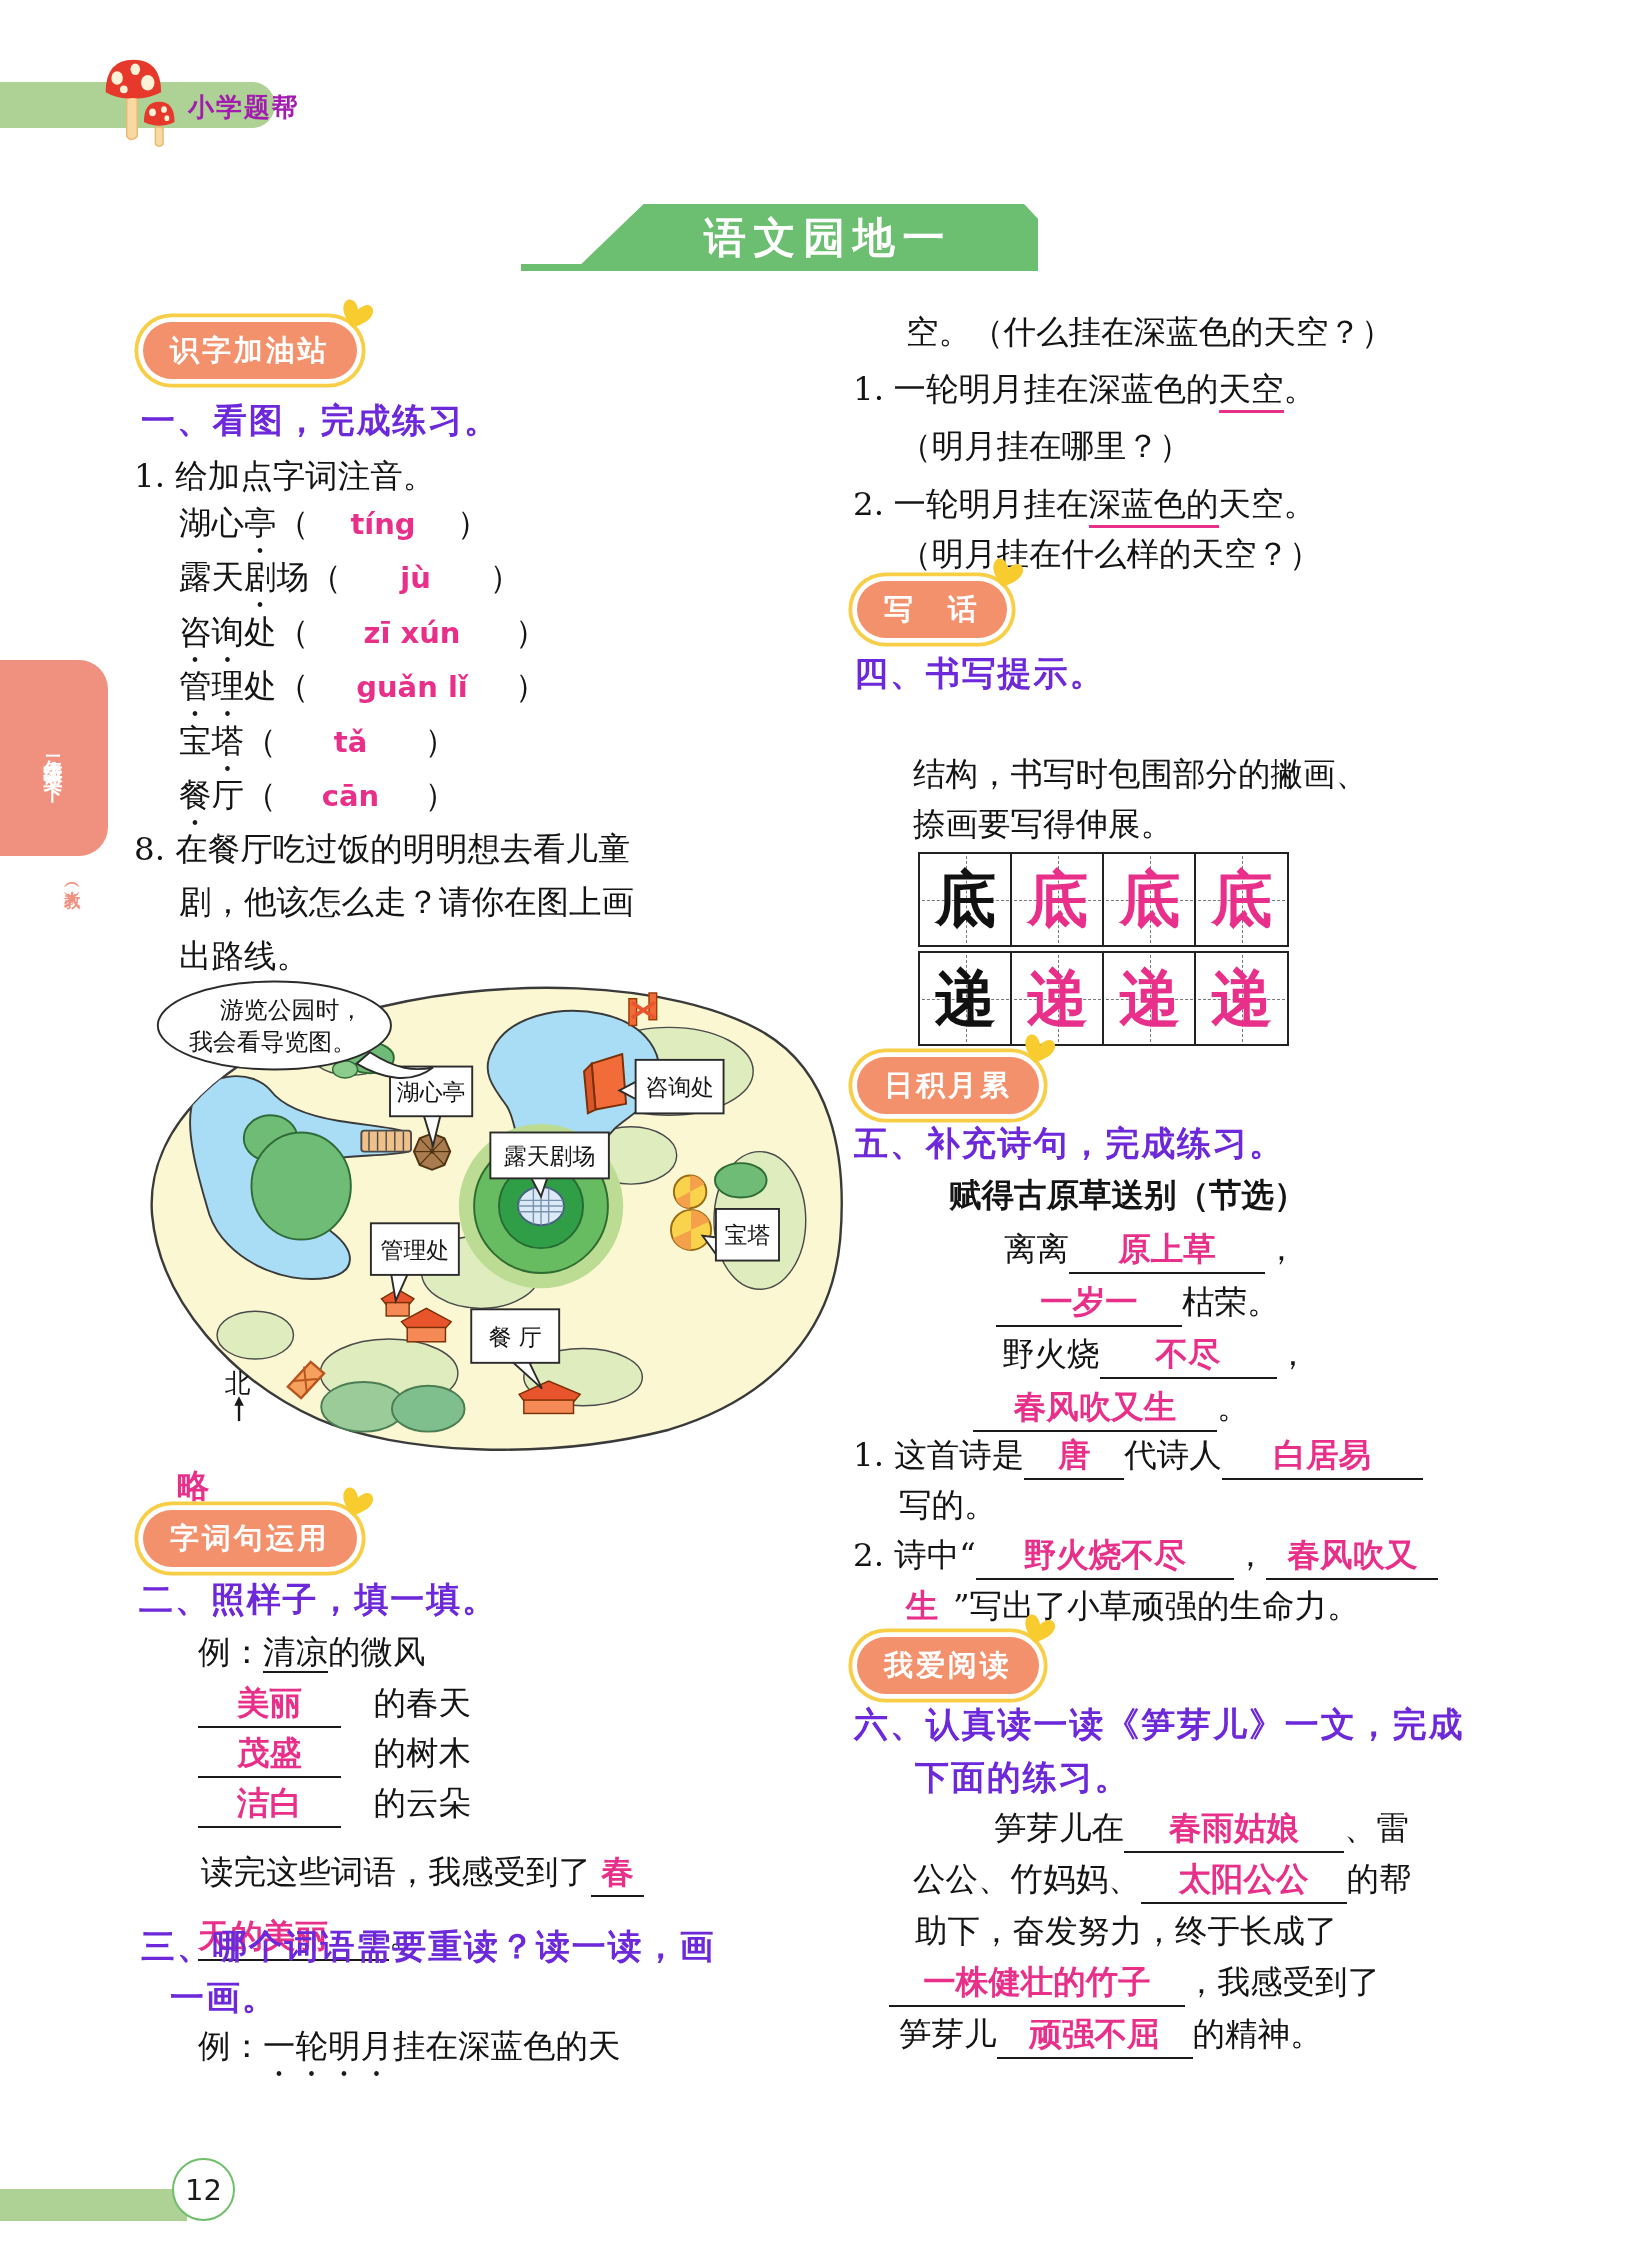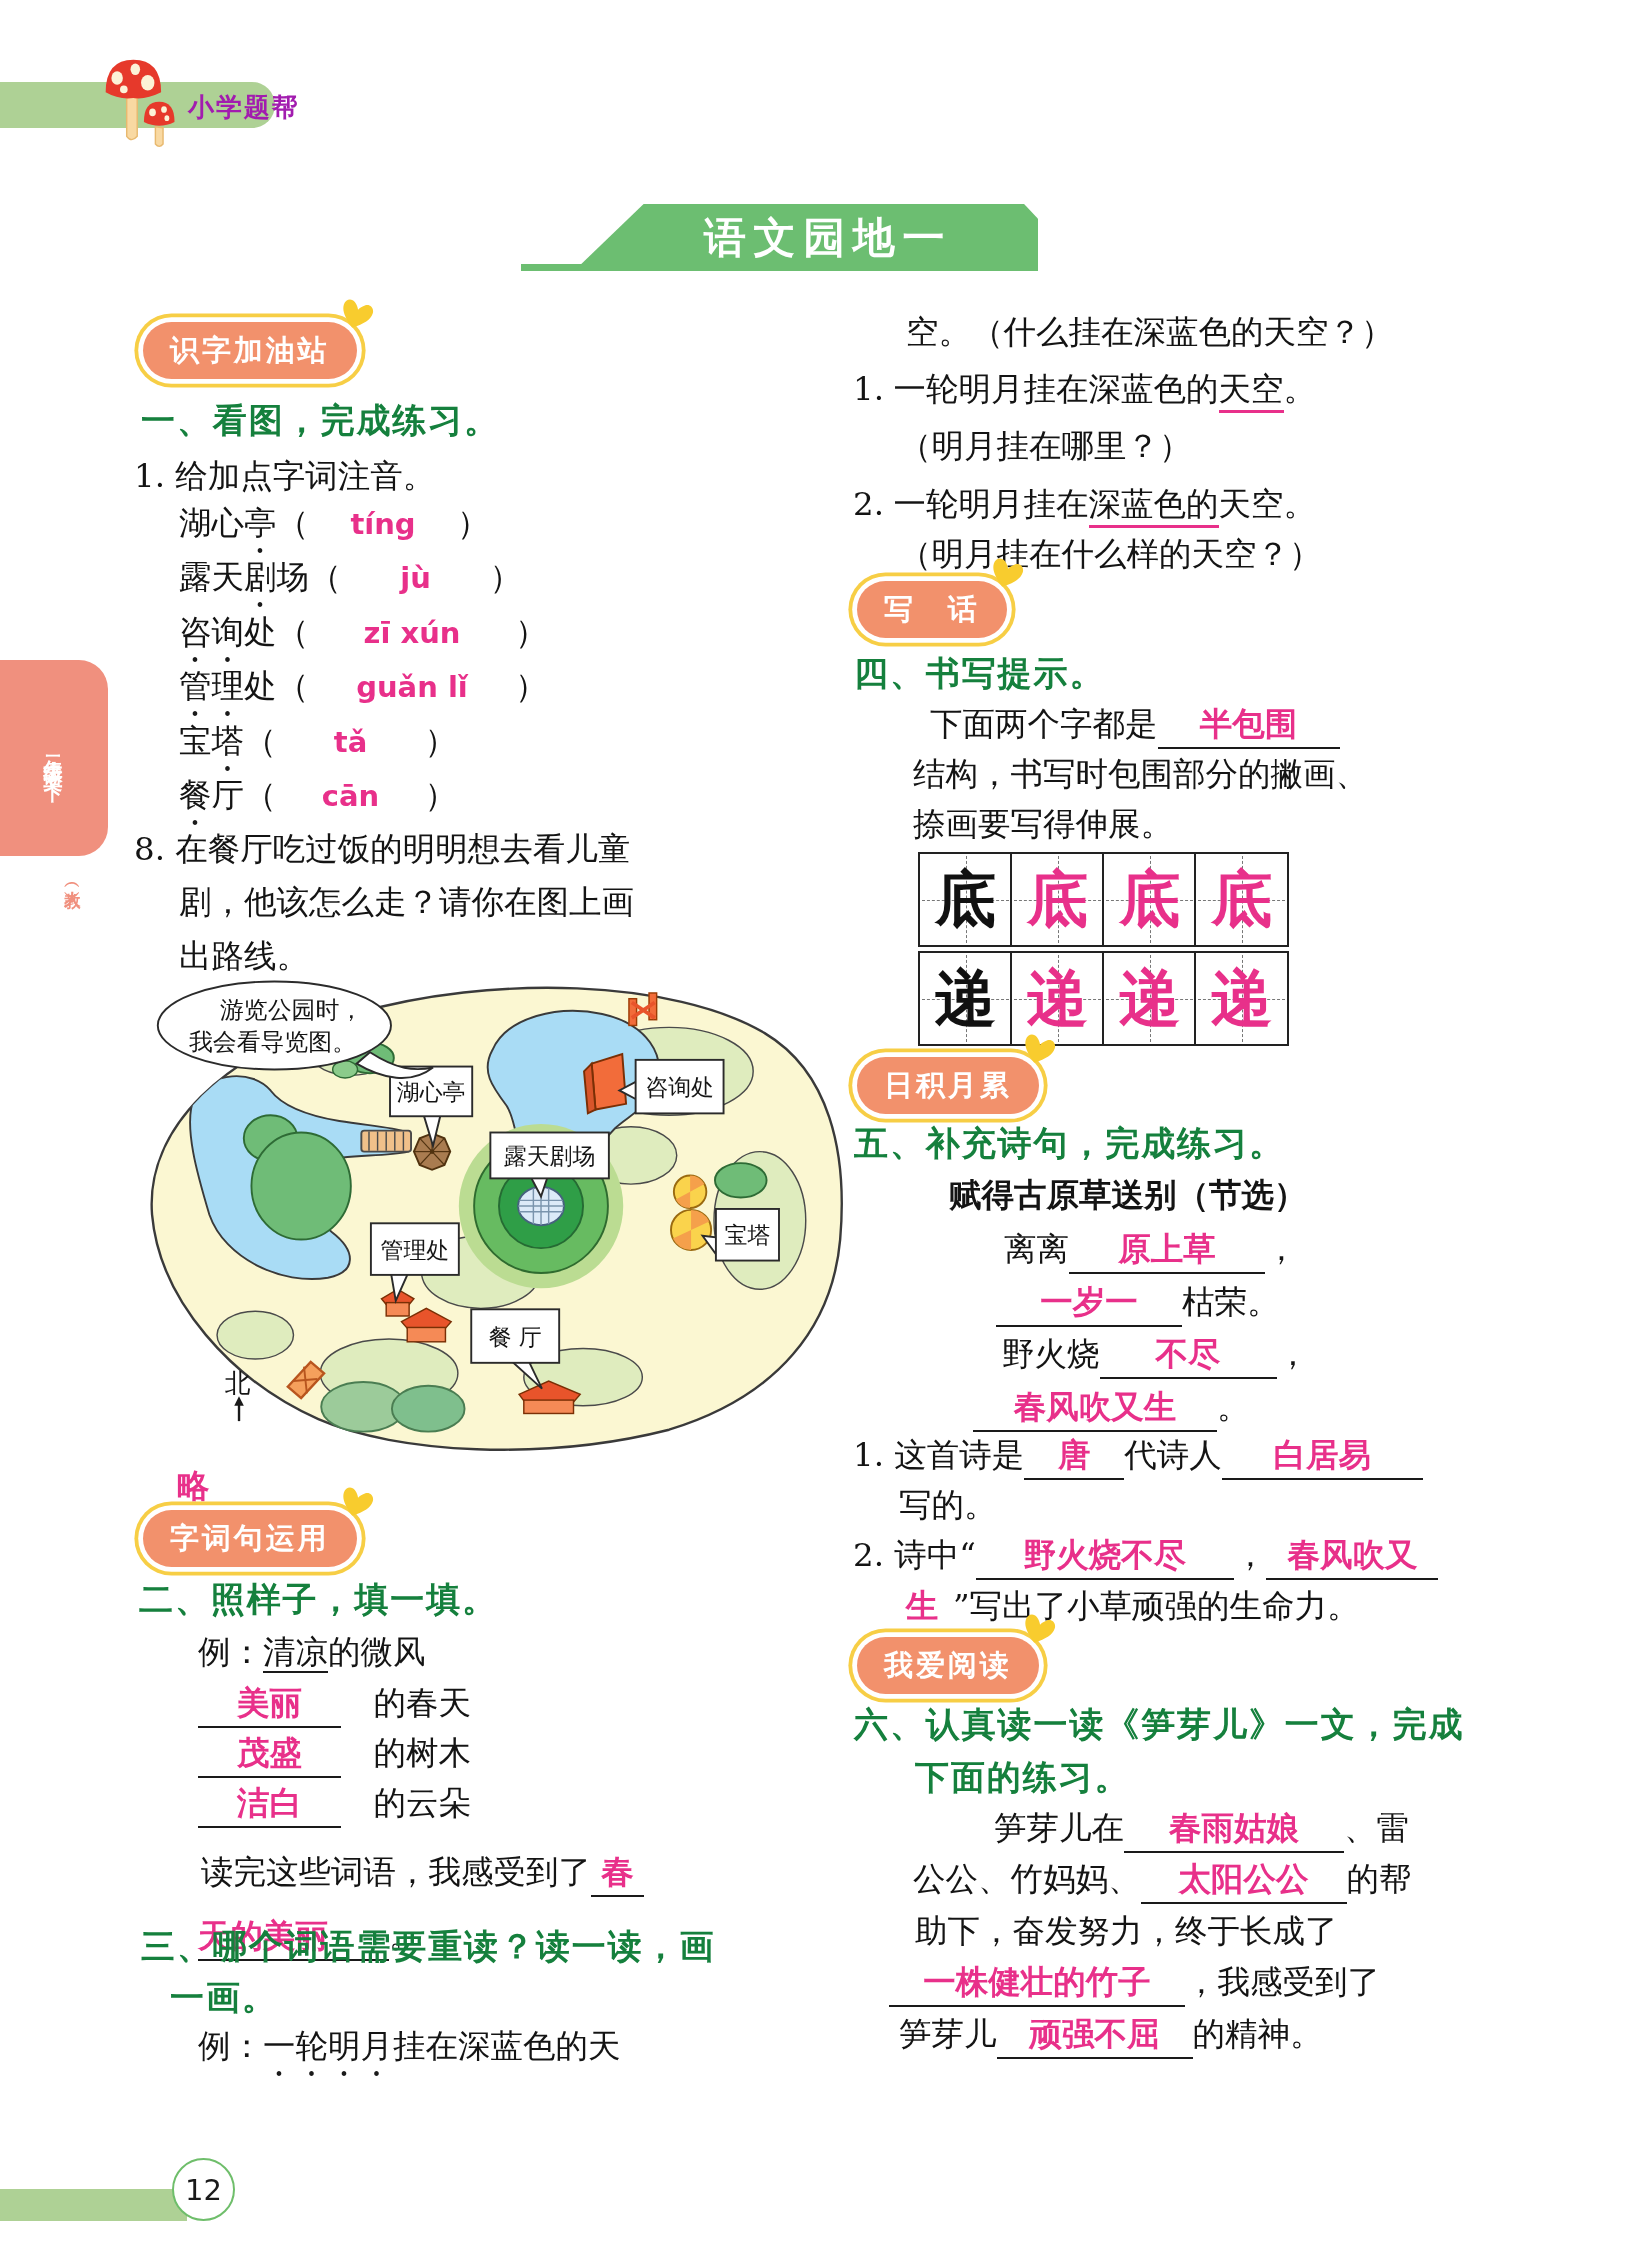--- a/index.html
+++ b/index.html
@@ -27,21 +27,21 @@
     font-weight:700; font-size:19px; letter-spacing:3.8px; }
   .side-tab2 { position:absolute; left:61px; top:876px; writing-mode:vertical-rl; color:#F0907E;
     font-family:"DejaVu Sans",sans-serif; font-weight:700; font-size:16.3px; letter-spacing:1.9px; }
   
   .footer-bar { position:absolute; left:0; top:2189px; width:187px; height:32px; background:#AED195; }
   .page-circle { position:absolute; left:172px; top:2158px; width:59px; height:59px; background:#fff;
     border:2.9px solid #6FBE6B; border-radius:50%; display:flex; align-items:center; justify-content:center;
     font-family:"DejaVu Sans",sans-serif; font-size:29px; color:#1a1a1a; }
   
   .t { position:absolute; font-size:32.5px; white-space:nowrap; }
-  .h { position:absolute; font-size:34px; color:#15803d; font-weight:700;
+  .h { position:absolute; font-size:34px; color:#6d28d9; font-weight:700;
     font-family:"DejaVu Sans",sans-serif; letter-spacing:1.9px; white-space:nowrap; }
   .num { margin-right:9.6px; }
   .pink { color:#E8308A; font-weight:700; }
   .pyans { display:inline-block; text-align:center; color:#E8308A; font-weight:700;
     font-family:"DejaVu Sans",sans-serif; font-size:29px; }
   .bk { display:inline-block; text-align:center; border-bottom:2.9px solid #1a1a1a;
     color:#E8308A; font-weight:700; }
   .pu { border-bottom:3.8px solid #E8308A; padding-bottom:1.9px; }
   .bu { border-bottom:2.9px solid #1a1a1a; }
   .emd { text-emphasis:filled dot #1a1a1a; -webkit-text-emphasis:filled dot #1a1a1a;
@@ -293,21 +293,20 @@
   <div class="t" style="left:853px; top:483px;"><span class="num">2.</span><span>一轮明月挂在</span><span class="pu">深蓝色的</span><span>天空。</span></div>
   <div class="t" style="left:899px; top:533px;">（明月挂在什么样的天空？）</div>
 
   <div class="badge" style="left:857px; top:581px;">
     <svg width="36" height="34" viewBox="0 0 38 36">
       <path d="M19 31 C 8 23, 3 17, 3 10 C 3 4, 9 1, 13.5 4.5 C 16.5 6.8, 18 9, 19 11 C 20 9, 21.5 6.8, 24.5 4.5 C 29 1, 35 4, 35 10 C 35 17, 30 23, 19 31 Z" fill="#F8CC2E" transform="rotate(18 19 18)"></path>
     </svg>
     <span>写　话</span>
   </div>
   <div class="h" style="left:854px; top:651px;">四、书写提示。</div>
-  <div class="t" style="left:930px; top:703px;"><span>下面两个字都是</span><span class="bk" style="min-width:182px;">半包围</span></div>
   <div class="t" style="left:913px; top:753px;">结构，书写时包围部分的撇画、</div>
   <div class="t" style="left:913px; top:803px;">捺画要写得伸展。</div>
 
   <div class="wrow" style="left:918px; top:852px;">
     <div class="wcell ink">
         <span>底</span>
       </div>
     <div class="wcell model">
         <span>底</span>
       </div>

